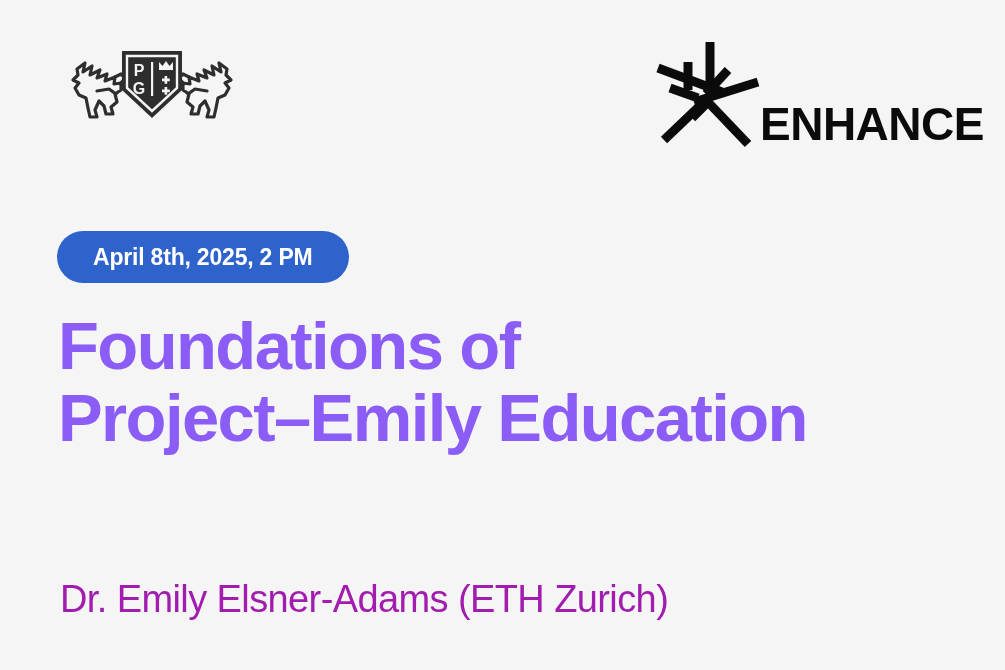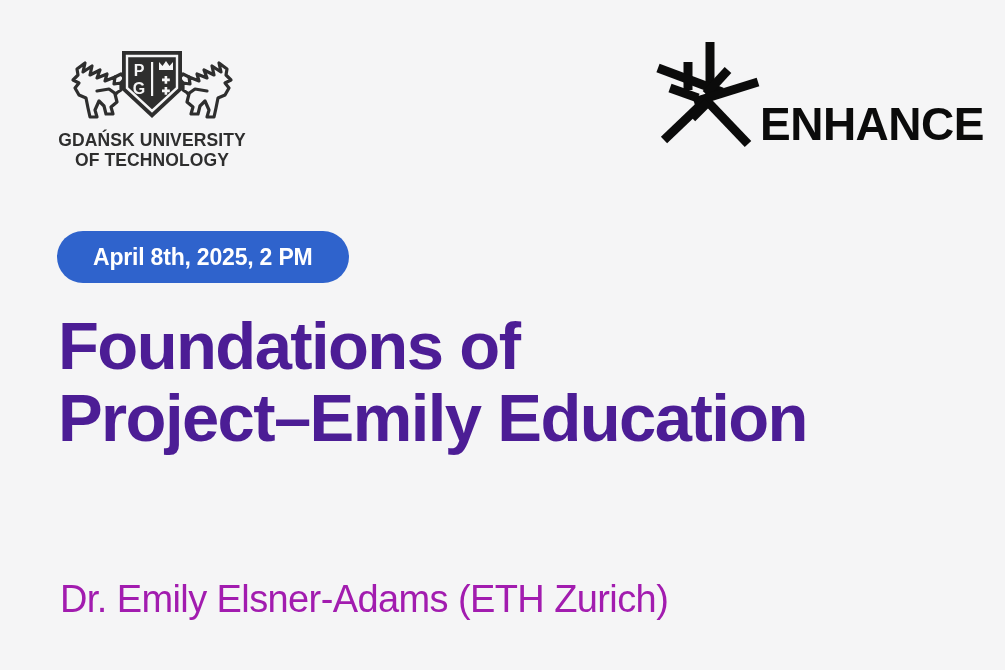--- a/index.html
+++ b/index.html
@@ -107,21 +107,21 @@
     letter-spacing: -0.2px;
     white-space: nowrap;
   }
 
   
   .title {
     position: absolute;
     left: 58px;
     top: 310px;
     width: 920px;
-    color: #4c1d95;
+    color: #8b5cf6;
     font-family: "Liberation Sans", sans-serif;
     font-weight: bold;
     font-size: 67px;
     line-height: 72px;
     letter-spacing: -1.6px;
   }
   .title .tline { display: block; white-space: nowrap; }
 
   
   .speaker {
@@ -169,24 +169,20 @@
 
         <text x="80" y="38" fill="#f5f5f6" font-family="Liberation Sans, sans-serif" font-size="16" font-weight="bold" text-anchor="middle">P</text>
         <text x="80" y="56" fill="#f5f5f6" font-family="Liberation Sans, sans-serif" font-size="16" font-weight="bold" text-anchor="middle">G</text>
 
         <g fill="#f5f5f6">
           <path d="M100 32 V24 l3.5 4 3.5 -5 3.5 5 3.5 -4 V32 Z"></path>
           <path d="M105.6 38 h2.6 v2.6 h2.6 v2.6 h-2.6 v2.6 h-2.6 v-2.6 h-2.6 v-2.6 h2.6 Z"></path>
           <path d="M105.6 49 h2.6 v2.6 h2.6 v2.6 h-2.6 v2.6 h-2.6 v-2.6 h-2.6 v-2.6 h2.6 Z"></path>
         </g>
       </svg>
-      <div class="gut-wordmark">
-        <span class="l1">GDAŃSK UNIVERSITY</span>
-        <span class="l2">OF TECHNOLOGY</span>
-      </div>
     </div>
 
     <div class="enhance-logo">
       <svg class="enhance-mark" viewBox="0 0 116 108" aria-hidden="true">
         <g stroke="#0b0b0b" stroke-width="9" stroke-linecap="butt" fill="none">
 
           <line x1="60" y1="2" x2="60" y2="60"></line>
 
           <line x1="38" y1="22" x2="38" y2="50"></line>
 

